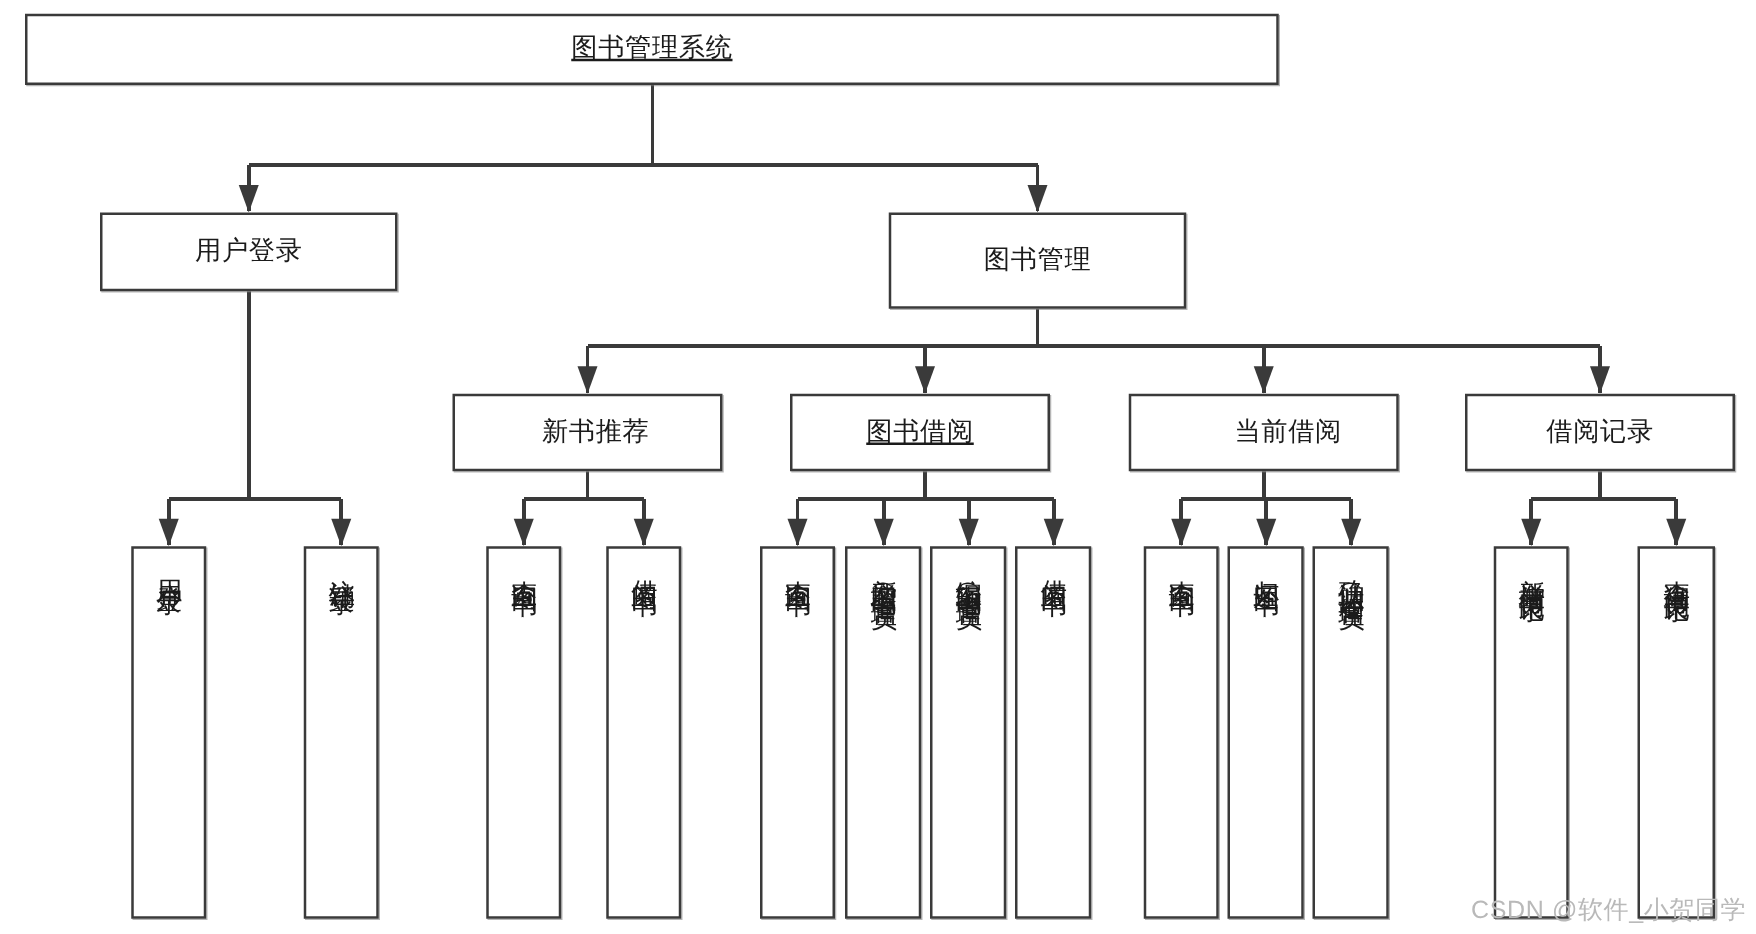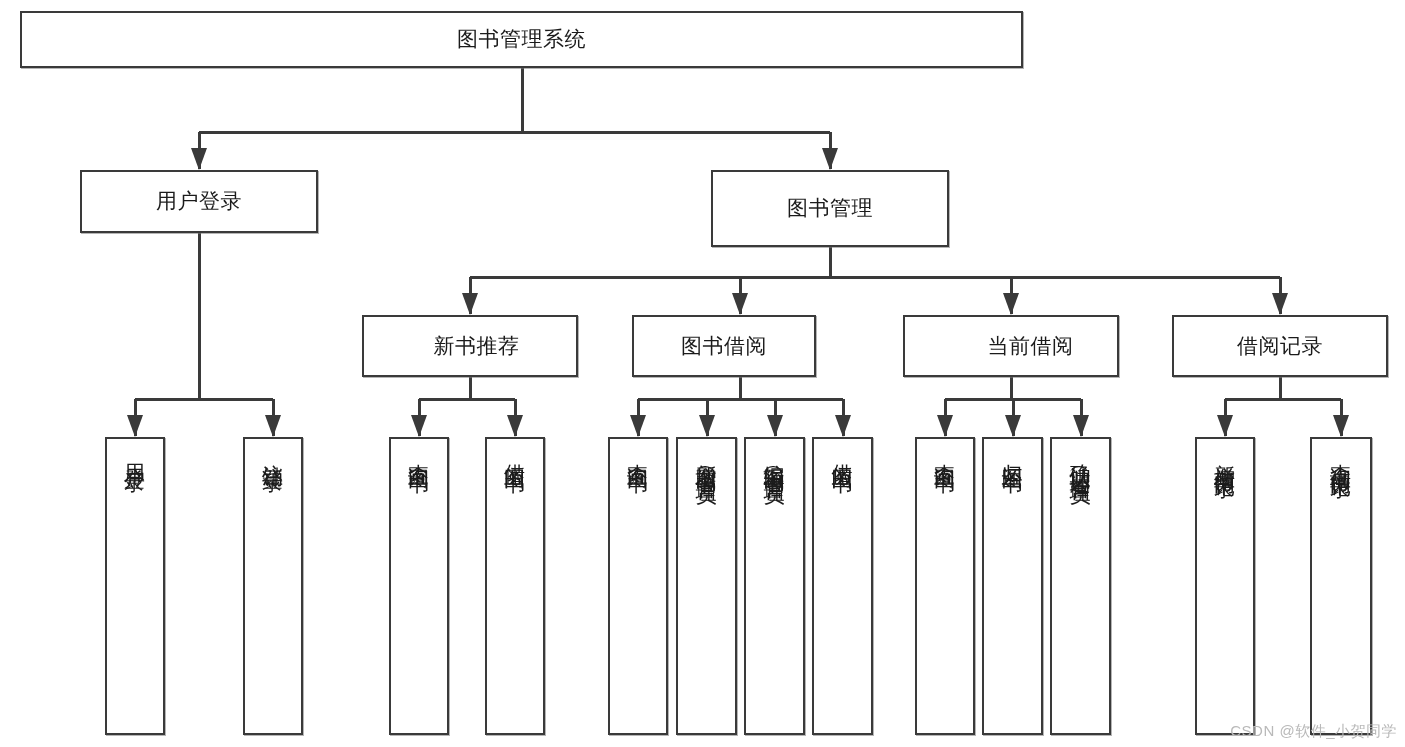--- a/index.html
+++ b/index.html
@@ -54,21 +54,21 @@
     text-orientation: upright;
     font-size: 21px;
     letter-spacing: 3px;
     line-height: 1;
     white-space: nowrap;
   }
   #watermark {
     position: absolute;
     right: 8px;
     bottom: 6px;
-    font-size: 15px;
+    font-size: 20px;
     color: #b9b9b9;
     letter-spacing: 0.5px;
     user-select: none;
     white-space: nowrap;
   }
 </style>
 </head>
 <body>
 
 <div id="canvas">
@@ -120,33 +120,33 @@
       <line x1="1081" y1="399" x2="1081" y2="436" stroke="#3a3a3a" stroke-width="3" shape-rendering="crispEdges"></line>
       <polygon points="1073,415 1089,415 1081,437" fill="#3a3a3a"></polygon>
       <line x1="1280" y1="377" x2="1280" y2="399" stroke="#3a3a3a" stroke-width="3" shape-rendering="crispEdges"></line>
       <line x1="1225" y1="399" x2="1341" y2="399" stroke="#3a3a3a" stroke-width="3" shape-rendering="crispEdges"></line>
       <line x1="1225" y1="399" x2="1225" y2="436" stroke="#3a3a3a" stroke-width="3" shape-rendering="crispEdges"></line>
       <polygon points="1217,415 1233,415 1225,437" fill="#3a3a3a"></polygon>
       <line x1="1341" y1="399" x2="1341" y2="436" stroke="#3a3a3a" stroke-width="3" shape-rendering="crispEdges"></line>
       <polygon points="1333,415 1349,415 1341,437" fill="#3a3a3a"></polygon>
     </svg>
   <div id="nodes-layer">
-      <div class="node horiz" style="left: 20px; top: 11px; width: 1003px; height: 57px;">
+      <div class="node horiz" style="left: 20px; top: 11px; width: 1003px; height: 57px; text-decoration: underline;">
         <span class="label">图书管理系统</span>
       </div>
       <div class="node horiz" style="left: 80px; top: 170px; width: 238px; height: 63px;">
         <span class="label">用户登录</span>
       </div>
       <div class="node horiz" style="left: 711px; top: 170px; width: 238px; height: 77px;">
         <span class="label">图书管理</span>
       </div>
       <div class="node horiz" style="left: 362px; top: 315px; width: 216px; height: 62px; padding-left: 13px;">
         <span class="label">新书推荐</span>
       </div>
-      <div class="node horiz" style="left: 632px; top: 315px; width: 184px; height: 62px;">
+      <div class="node horiz" style="left: 632px; top: 315px; width: 208px; height: 62px; text-decoration: underline;">
         <span class="label">图书借阅</span>
       </div>
       <div class="node horiz" style="left: 903px; top: 315px; width: 216px; height: 62px; padding-left: 39px;">
         <span class="label">当前借阅</span>
       </div>
       <div class="node horiz" style="left: 1172px; top: 315px; width: 216px; height: 62px; justify-content: center;">
         <span class="label">借阅记录</span>
       </div>
       <div class="node vert" style="left: 105px; top: 437px; width: 60px; height: 298px;">
         <span class="label">用户登录</span>

